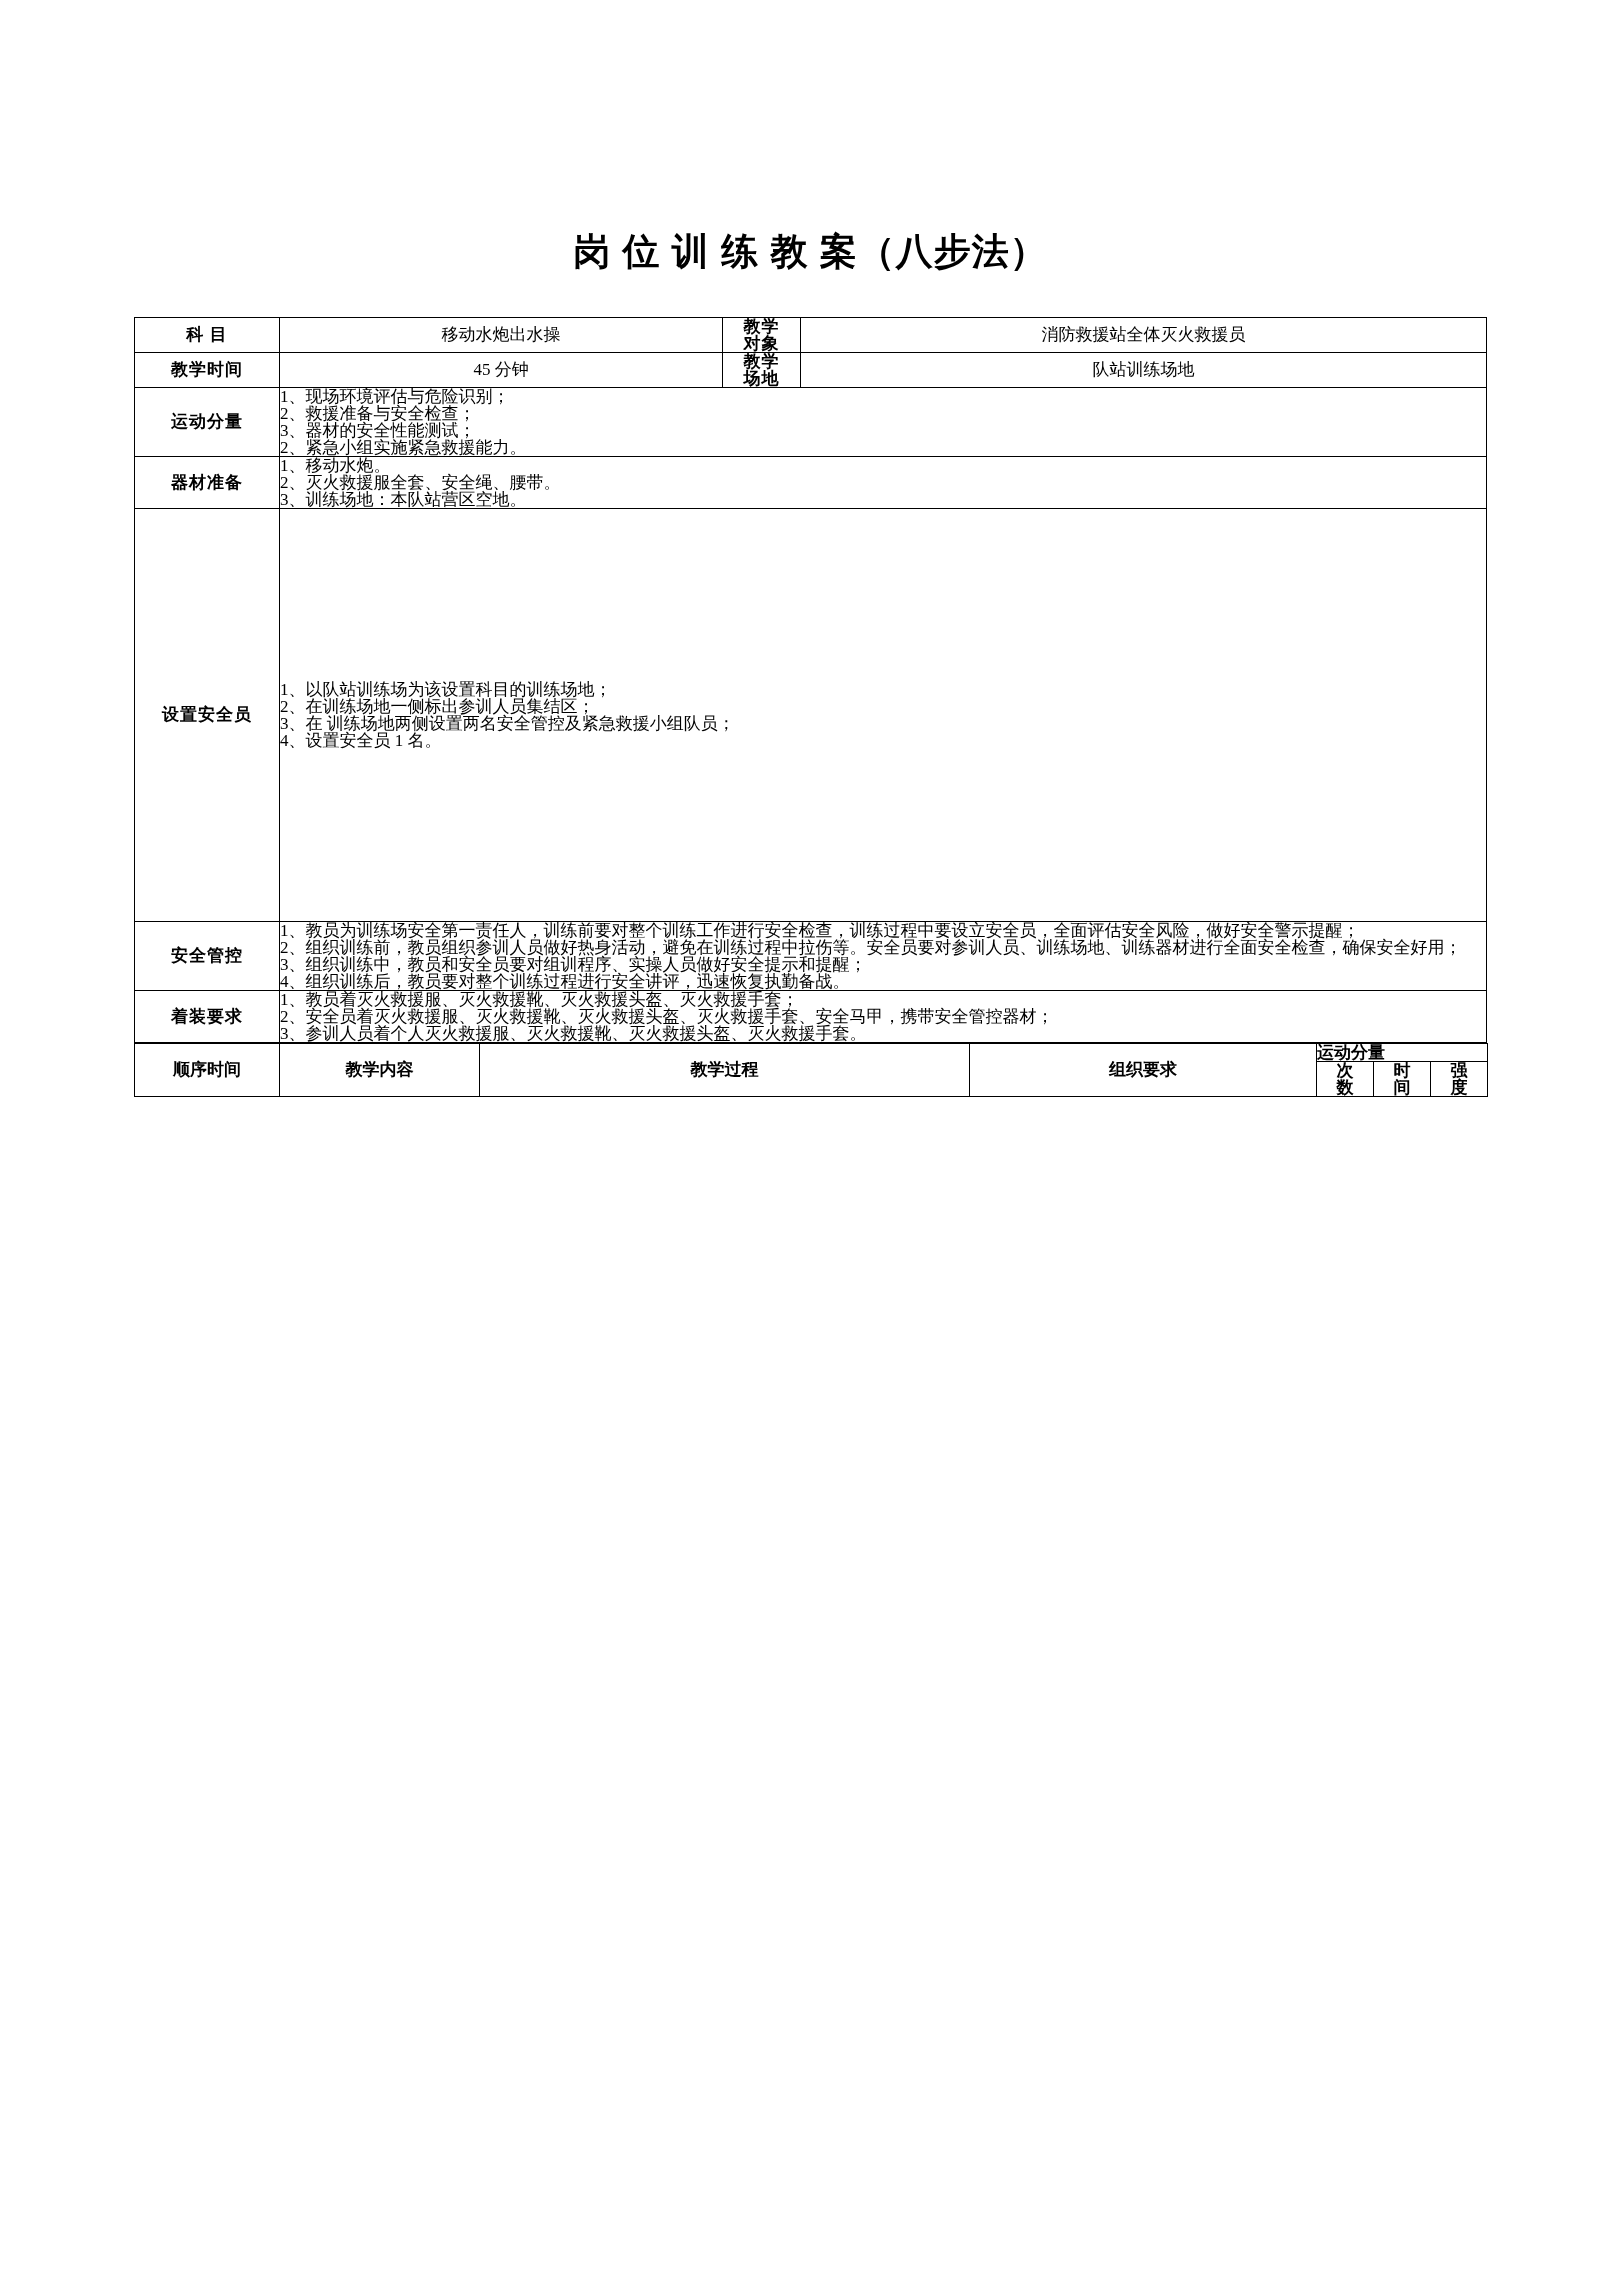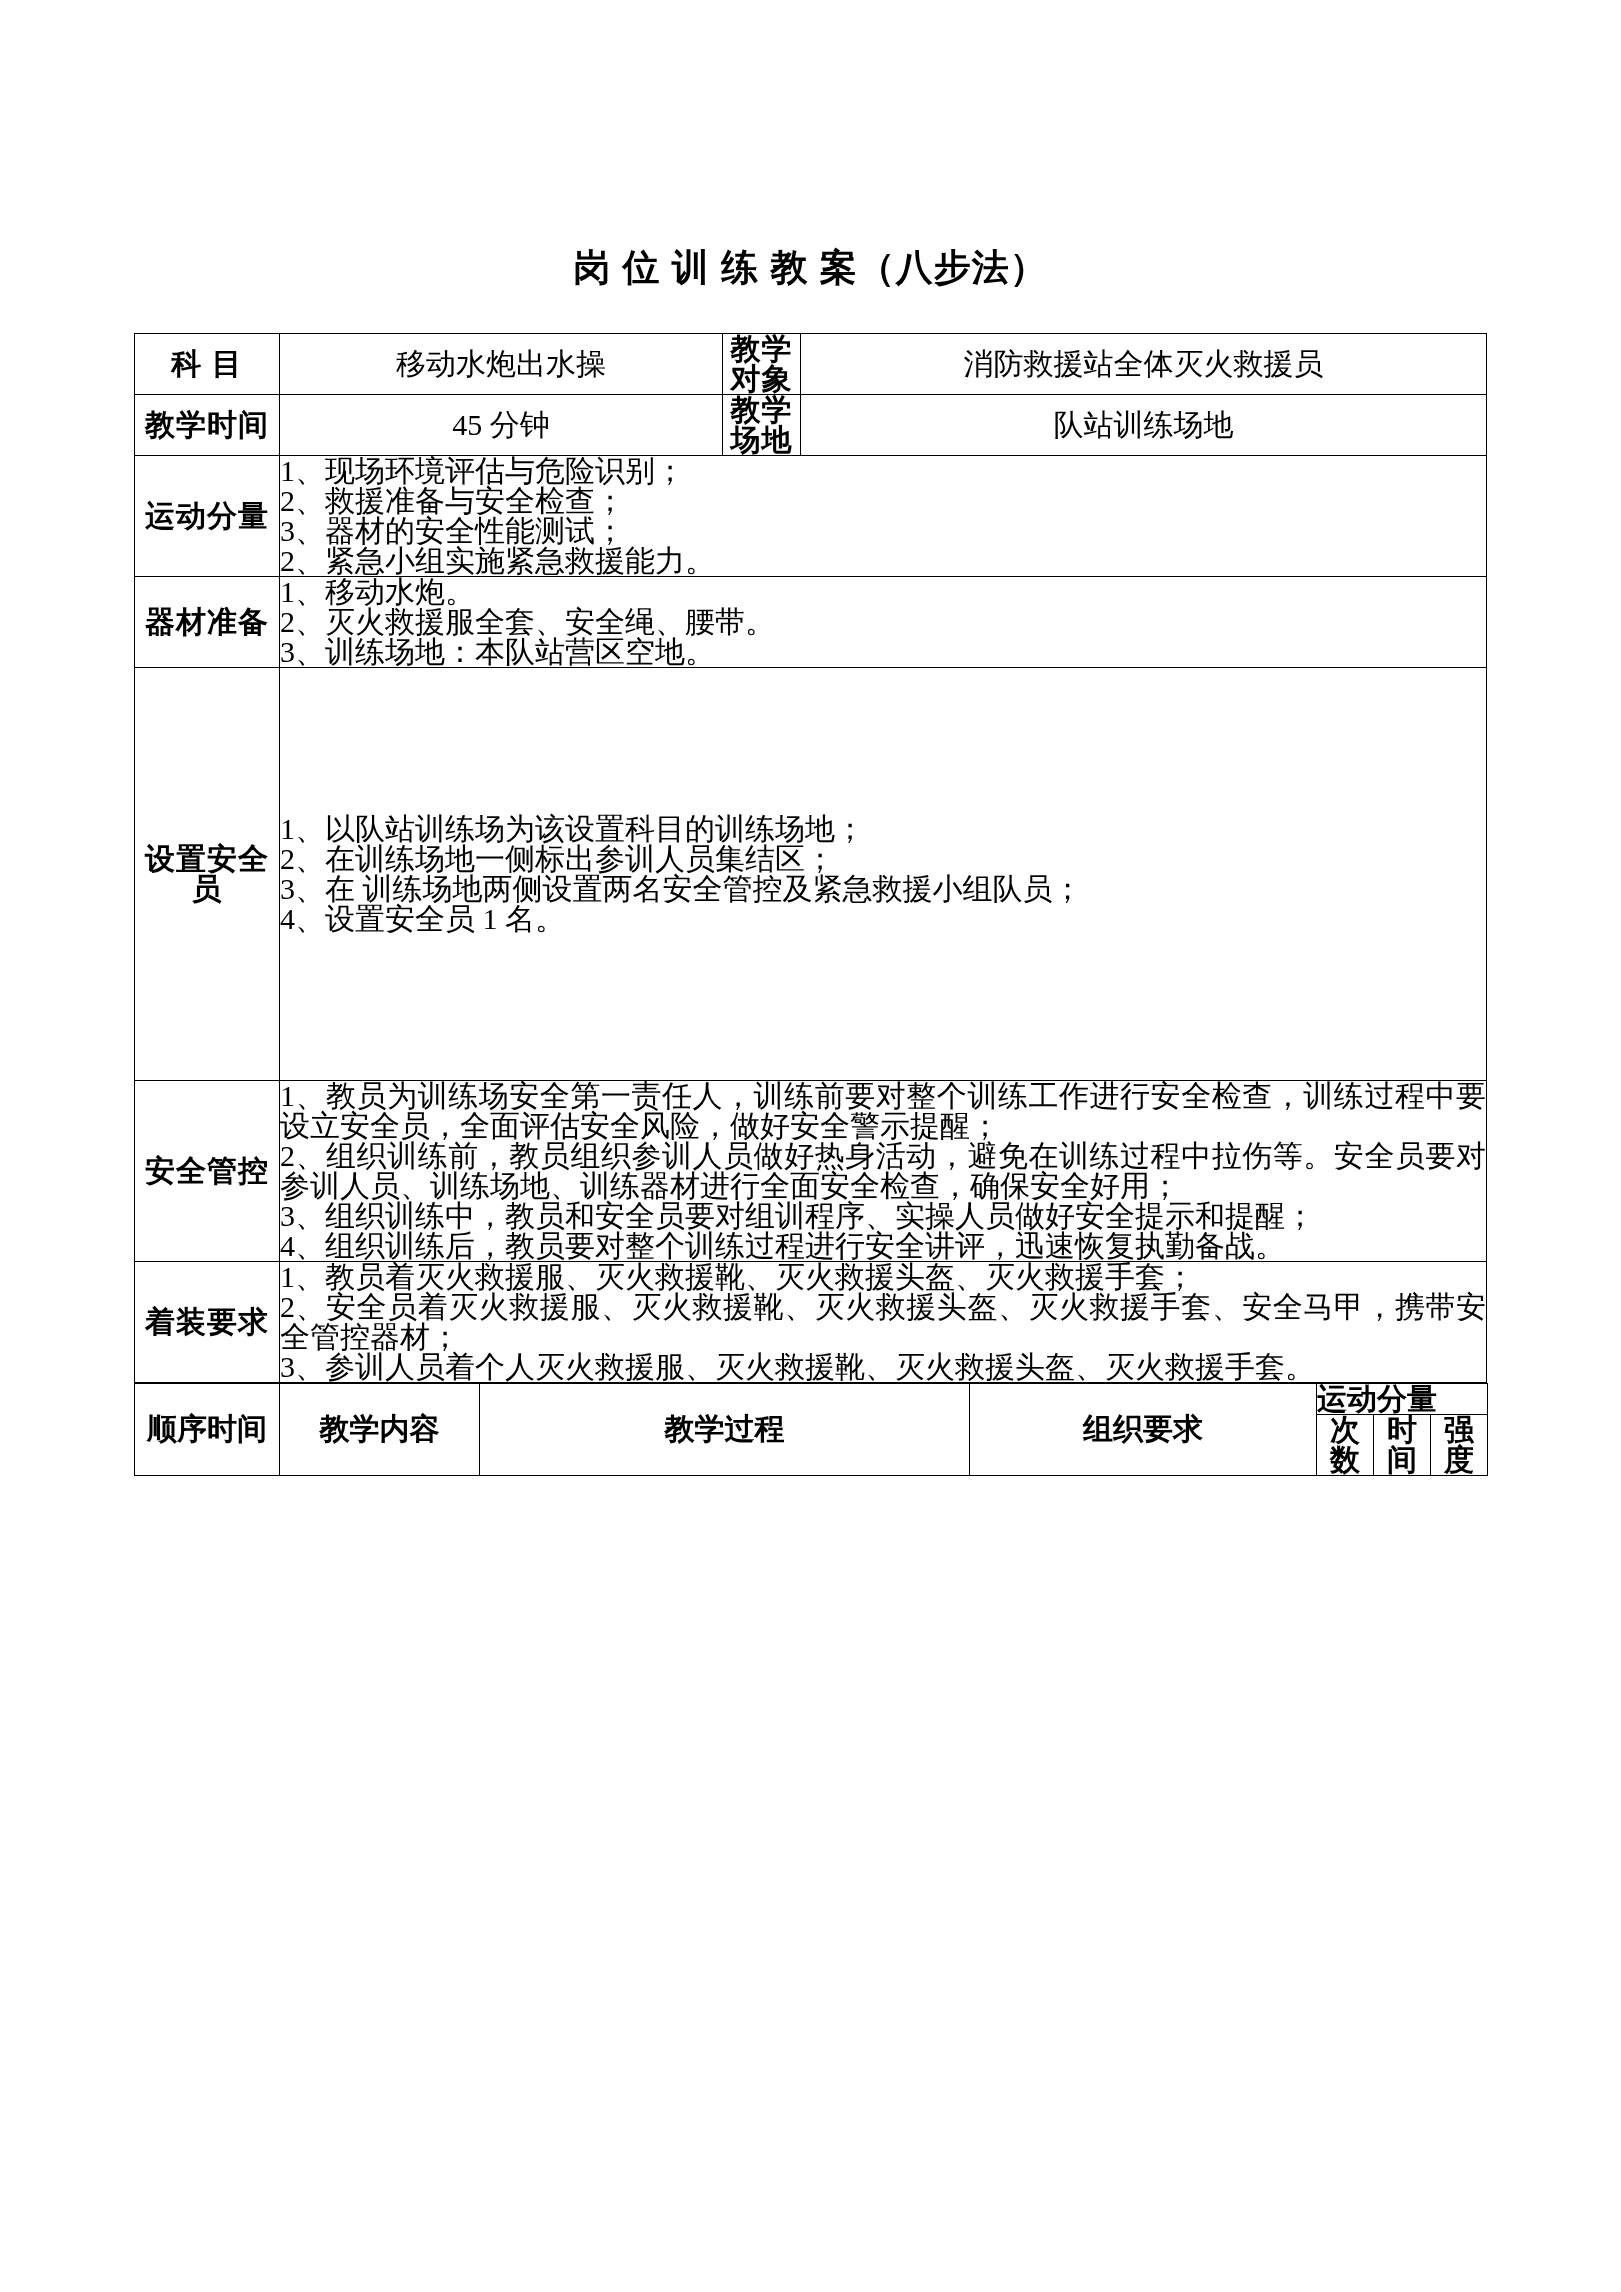--- a/index.html
+++ b/index.html
@@ -13,21 +13,21 @@
     height: 2293px;
     font-family: "Liberation Serif", "DejaVu Serif", serif;
     color: #000000;
     position: relative;
     overflow: hidden;
   }
   .page {
     width: 1621px;
     height: 2293px;
     box-sizing: border-box;
-    padding: 16px;
+    padding: 0;
     position: relative;
   }
   .doc-title {
     text-align: center;
     font-family: "Liberation Sans", "DejaVu Sans", sans-serif;
     font-weight: bold;
     font-size: 37px;
     letter-spacing: 1px;
     margin: 0;
     padding-top: 231px;
@@ -42,21 +42,21 @@
   table.lesson {
     border-collapse: collapse;
     width: 1353px;
     table-layout: fixed;
     margin: 0;
   }
   table.lesson td {
     border: 1px solid #000000;
     vertical-align: middle;
     padding: 0;
-    font-size: 30px;
+    font-size: 17px;
     line-height: 1.0;
   }
   .lbl {
     text-align: center;
     font-family: "Liberation Sans", "DejaVu Sans", sans-serif;
     font-weight: bold;
     font-size: 25.5px;
     letter-spacing: 1px;
     padding: 5.9px 3.9px;
     line-height: 1.22;

